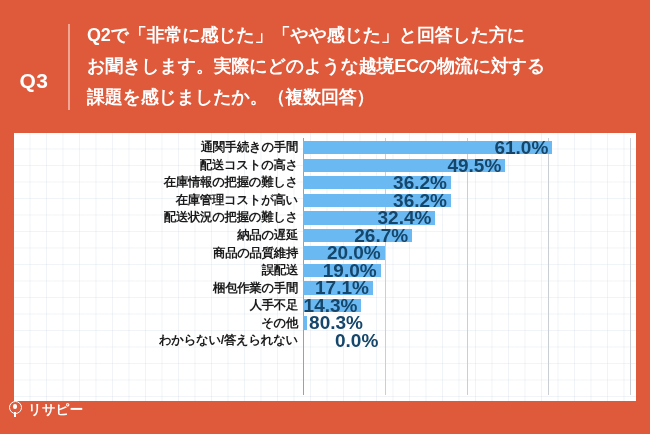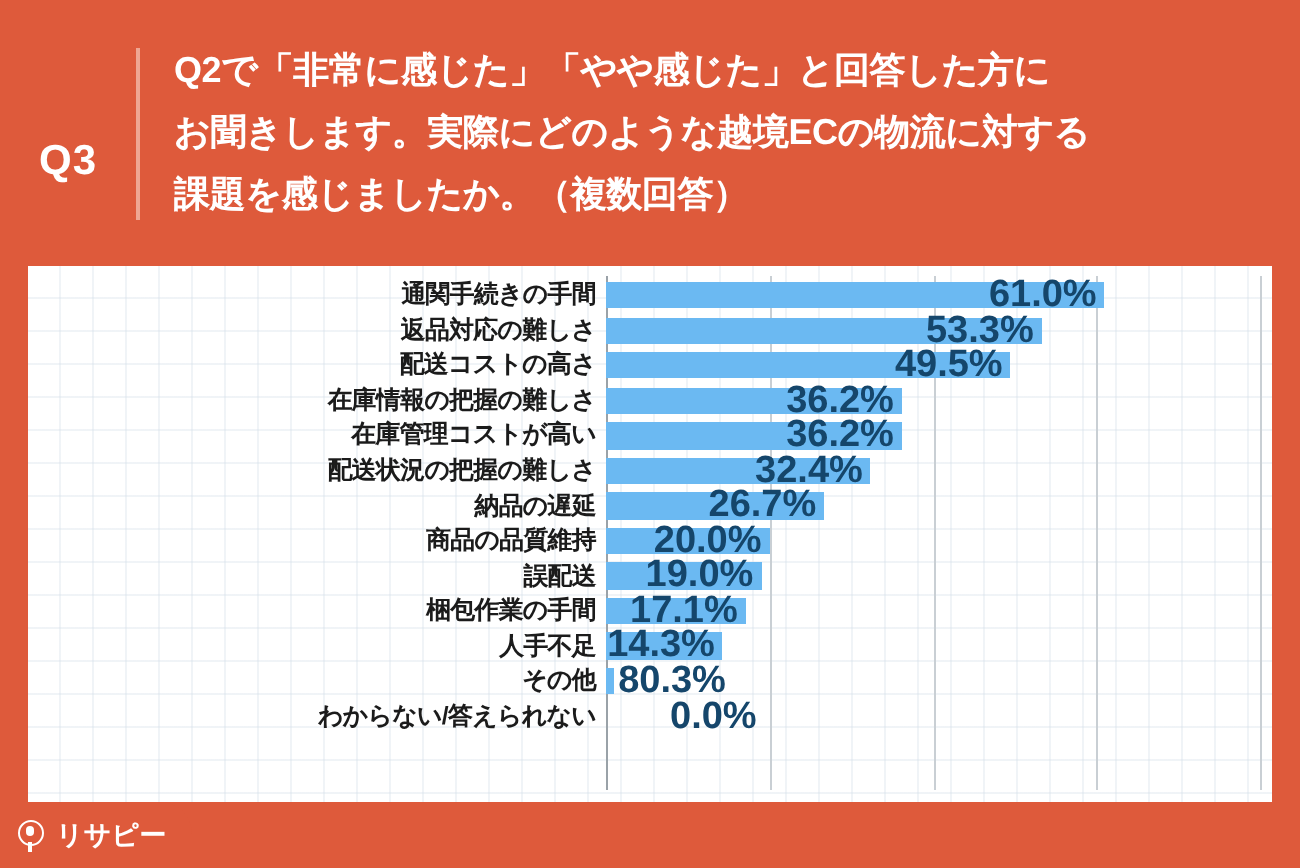--- a/index.html
+++ b/index.html
@@ -164,21 +164,20 @@
   }
   .logo-plate {
     position: absolute;
     left: 0;
     bottom: 0;
     width: 96px;
     height: 33px;
     background: #de5a3b;
     border-top-right-radius: 16px;
     display: flex;
-    align-items: center;
     padding-left: 9px;
     box-sizing: border-box;
   }
   .logo-icon {
     width: 15px;
     height: 15px;
     flex: 0 0 15px;
     position: relative;
     margin-right: 4px;
   }
@@ -244,27 +243,20 @@
         </div>
       <div class="rows" id="chart-rows">
           <div class="row">
             <div class="cat-label">通関手続きの手間</div>
             <div class="bar-area">
               <div class="bar" style="width: 249.338px;"></div>
               <div class="bar-value inside" style="left: 249.338px;">61.0%</div>
             </div>
           </div>
           <div class="row">
-            <div class="cat-label">返品対応の難しさ</div>
-            <div class="bar-area">
-              <div class="bar" style="width: 217.864px;"></div>
-              <div class="bar-value inside" style="left: 217.864px;">53.3%</div>
-            </div>
-          </div>
-          <div class="row">
             <div class="cat-label">配送コストの高さ</div>
             <div class="bar-area">
               <div class="bar" style="width: 202.331px;"></div>
               <div class="bar-value inside" style="left: 202.331px;">49.5%</div>
             </div>
           </div>
           <div class="row">
             <div class="cat-label">在庫情報の把握の難しさ</div>
             <div class="bar-area">
               <div class="bar" style="width: 147.968px;"></div>

